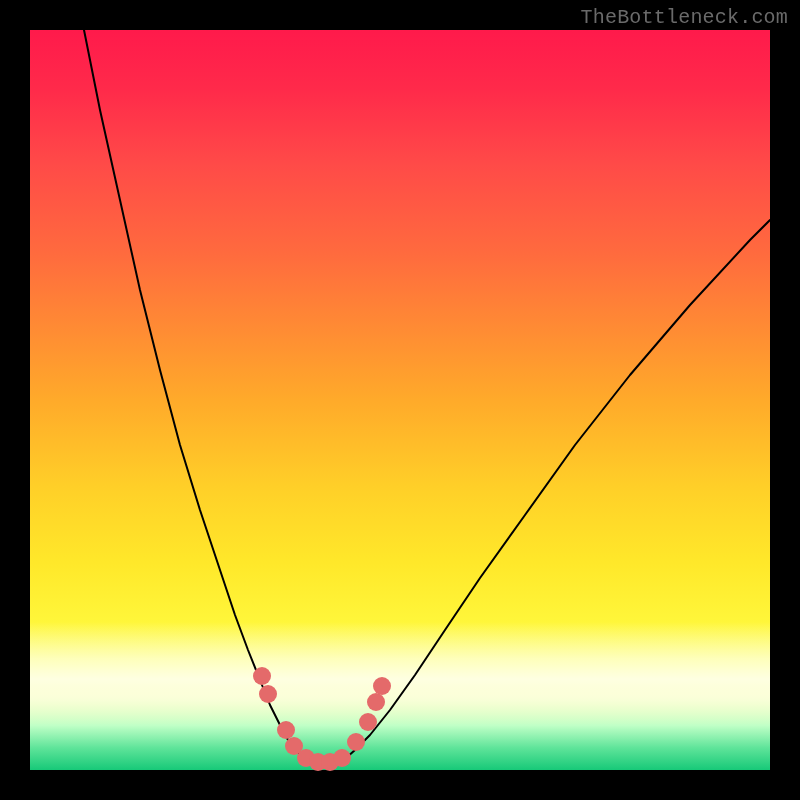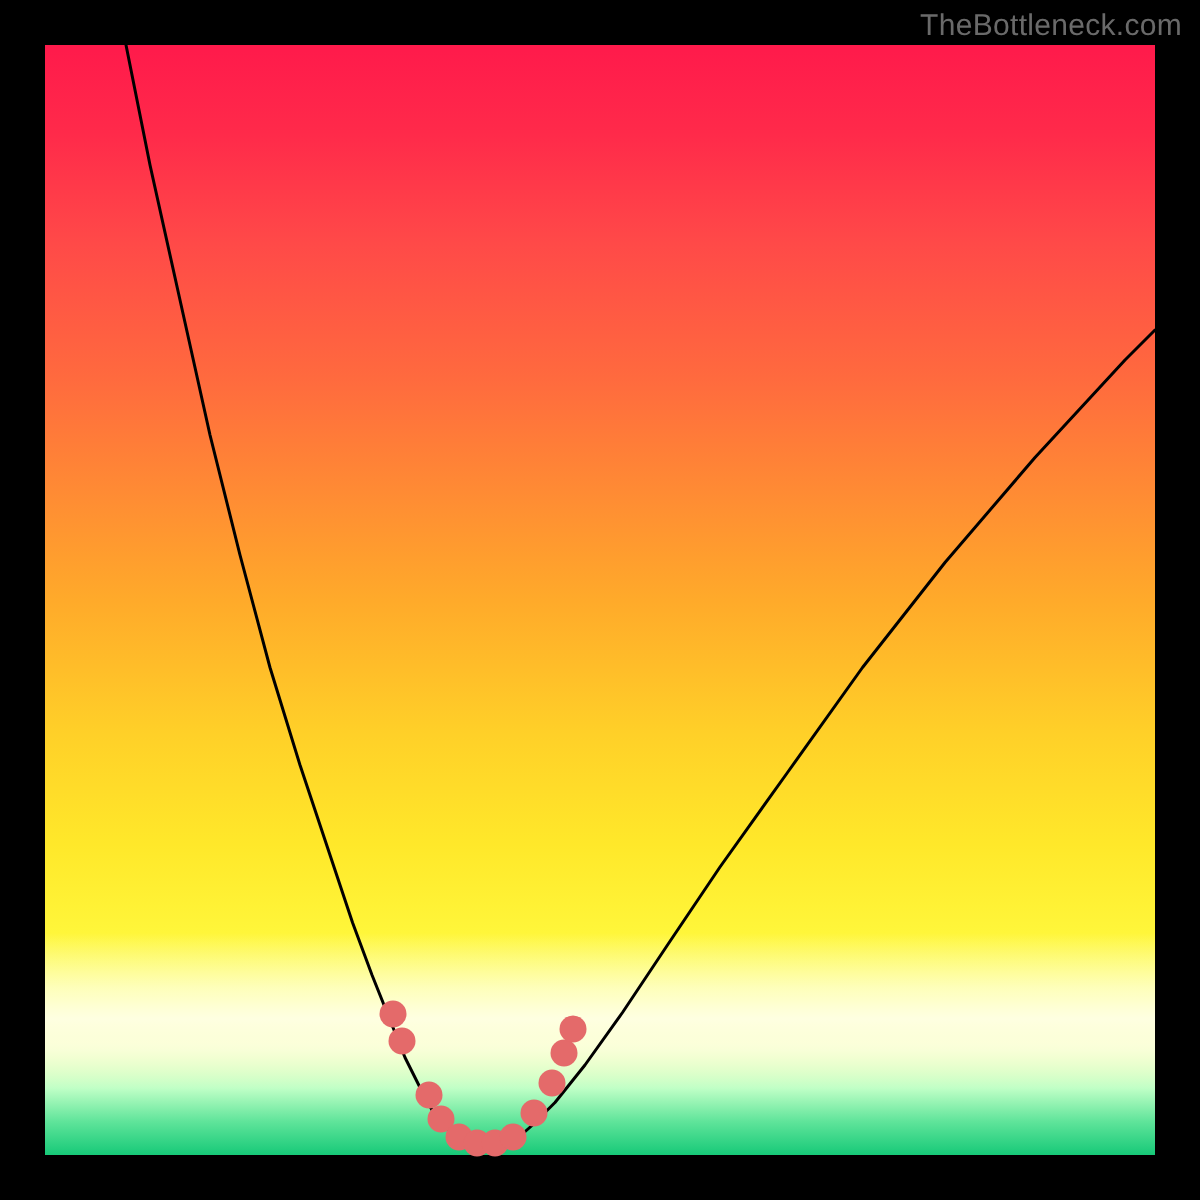--- a/index.html
+++ b/index.html
@@ -11,20 +11,21 @@
     overflow: hidden;
     font-family: Arial, Helvetica, sans-serif;
   }
   .frame {
     position: absolute;
     left: 0;
     top: 0;
     width: 800px;
     height: 800px;
     background: #000;
+    font-family: Liberation Mono, monospace;
   }
   .plot-area {
     position: absolute;
     left: 30px;
     top: 30px;
     width: 740px;
     height: 740px;
     
   }
   .grad-main {

